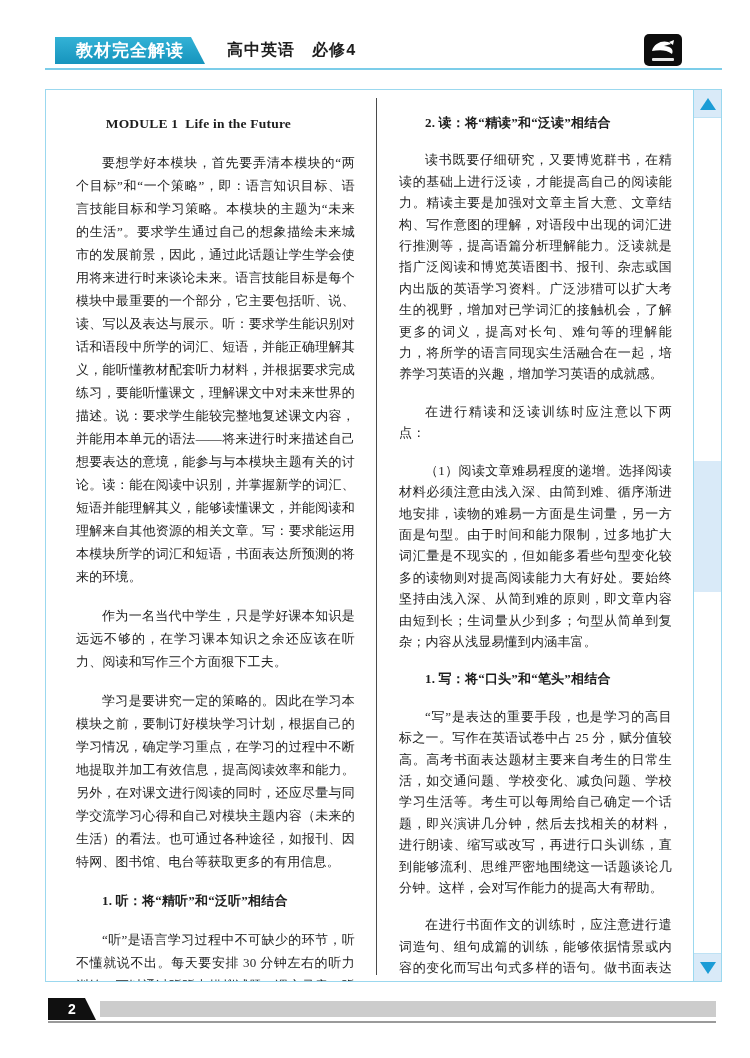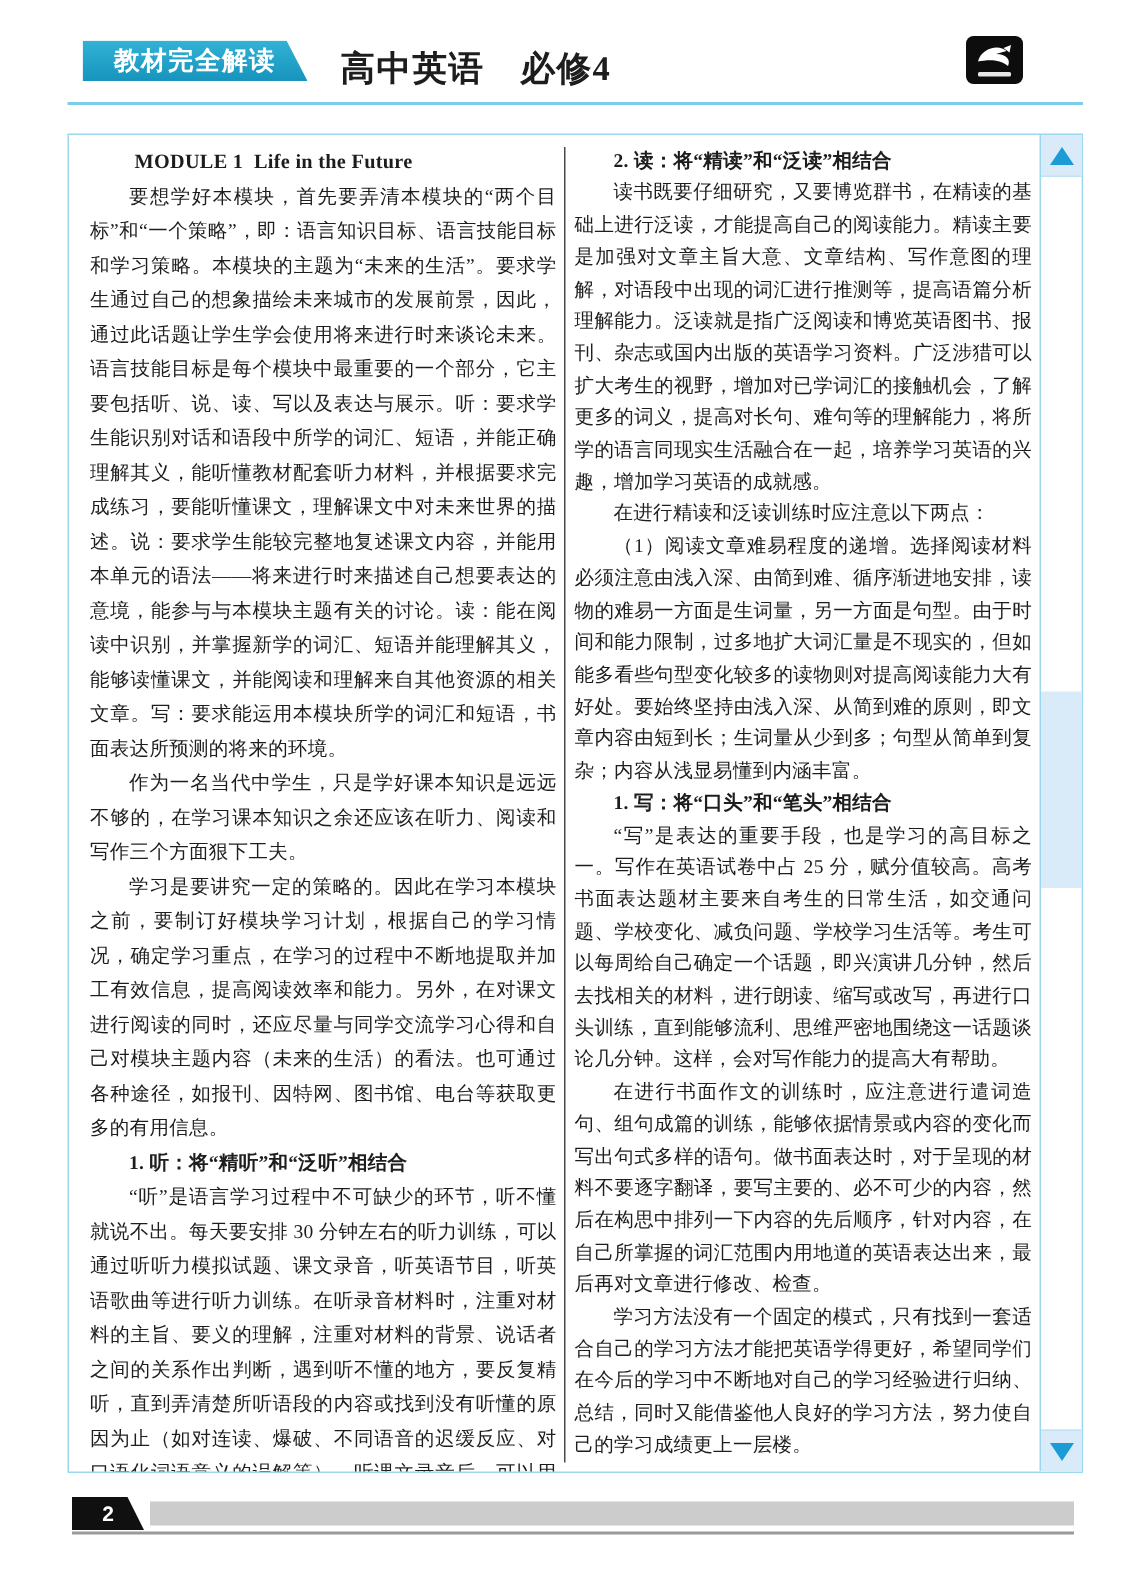--- a/index.html
+++ b/index.html
@@ -2,49 +2,49 @@
 <html><head>
 <meta charset="utf-8">
 <style>
   html,body{margin:0;padding:0;}
   body{
     width:750px;height:1058px;position:relative;background:#ffffff;
     font-family:"Liberation Serif","DejaVu Serif",serif;
     color:#1d1d1d;overflow:hidden;
   }
   
-  .header{position:absolute;top:24px;left:45px;width:677px;height:32px;}
+  .header{position:absolute;top:34px;left:45px;width:677px;height:32px;}
   .brand-badge{
     position:absolute;left:10px;top:3px;width:150px;height:27px;
     background:linear-gradient(#33b2d6,#1694bd);
     clip-path:polygon(0 0,calc(100% - 14px) 0,100% 100%,0 100%);
     display:flex;align-items:center;justify-content:center;
   }
   .brand-badge span{
     color:#fff;font-weight:bold;font-size:17px;letter-spacing:1px;
     font-family:"Liberation Sans","DejaVu Sans",sans-serif;
   }
   .page-title{
-    position:absolute;left:182px;top:6px;font-size:23px;font-weight:bold;
-    font-family:Liberation Serif, serif;letter-spacing:1px;
+    position:absolute;left:182px;top:6px;font-size:16px;font-weight:bold;
+    font-family:Liberation Mono, monospace;letter-spacing:1px;
   }
   .logo{position:absolute;right:40px;top:0px;width:38px;height:32px;}
   .header-rule{position:absolute;top:68px;left:45px;width:677px;height:2px;background:#7ccde9;}
 
   
   .content-box{
     position:absolute;top:89px;left:45px;width:675px;height:891px;
     border:1px solid #9bd8ef;display:flex;overflow:hidden;background:#fff;
   }
   .col{padding-top:6px;box-sizing:border-box;}
   .col-left{width:330px;padding-left:14px;padding-right:5px;}
   .col-right{flex:1;padding-left:6px;padding-right:5px;}
   .divider{width:1px;background:#4a4a4a;margin:8px 0 6px 0;}
   .blk{
-    margin:0;text-indent:2em;text-align:justify;font-size:13px;
+    margin:16px;text-indent:2em;text-align:justify;font-size:13px;
     letter-spacing:0.2px;
   }
   .col-left .blk{line-height:23px;}
   .col-right .blk{line-height:21.4px;}
   .blk.module-heading{
     font-weight:bold;white-space:pre-wrap;text-indent:2.2em;
     font-family:"Liberation Serif","DejaVu Serif",serif;font-size:13.5px;
   }
   .blk.subheading{font-weight:bold;}
 

